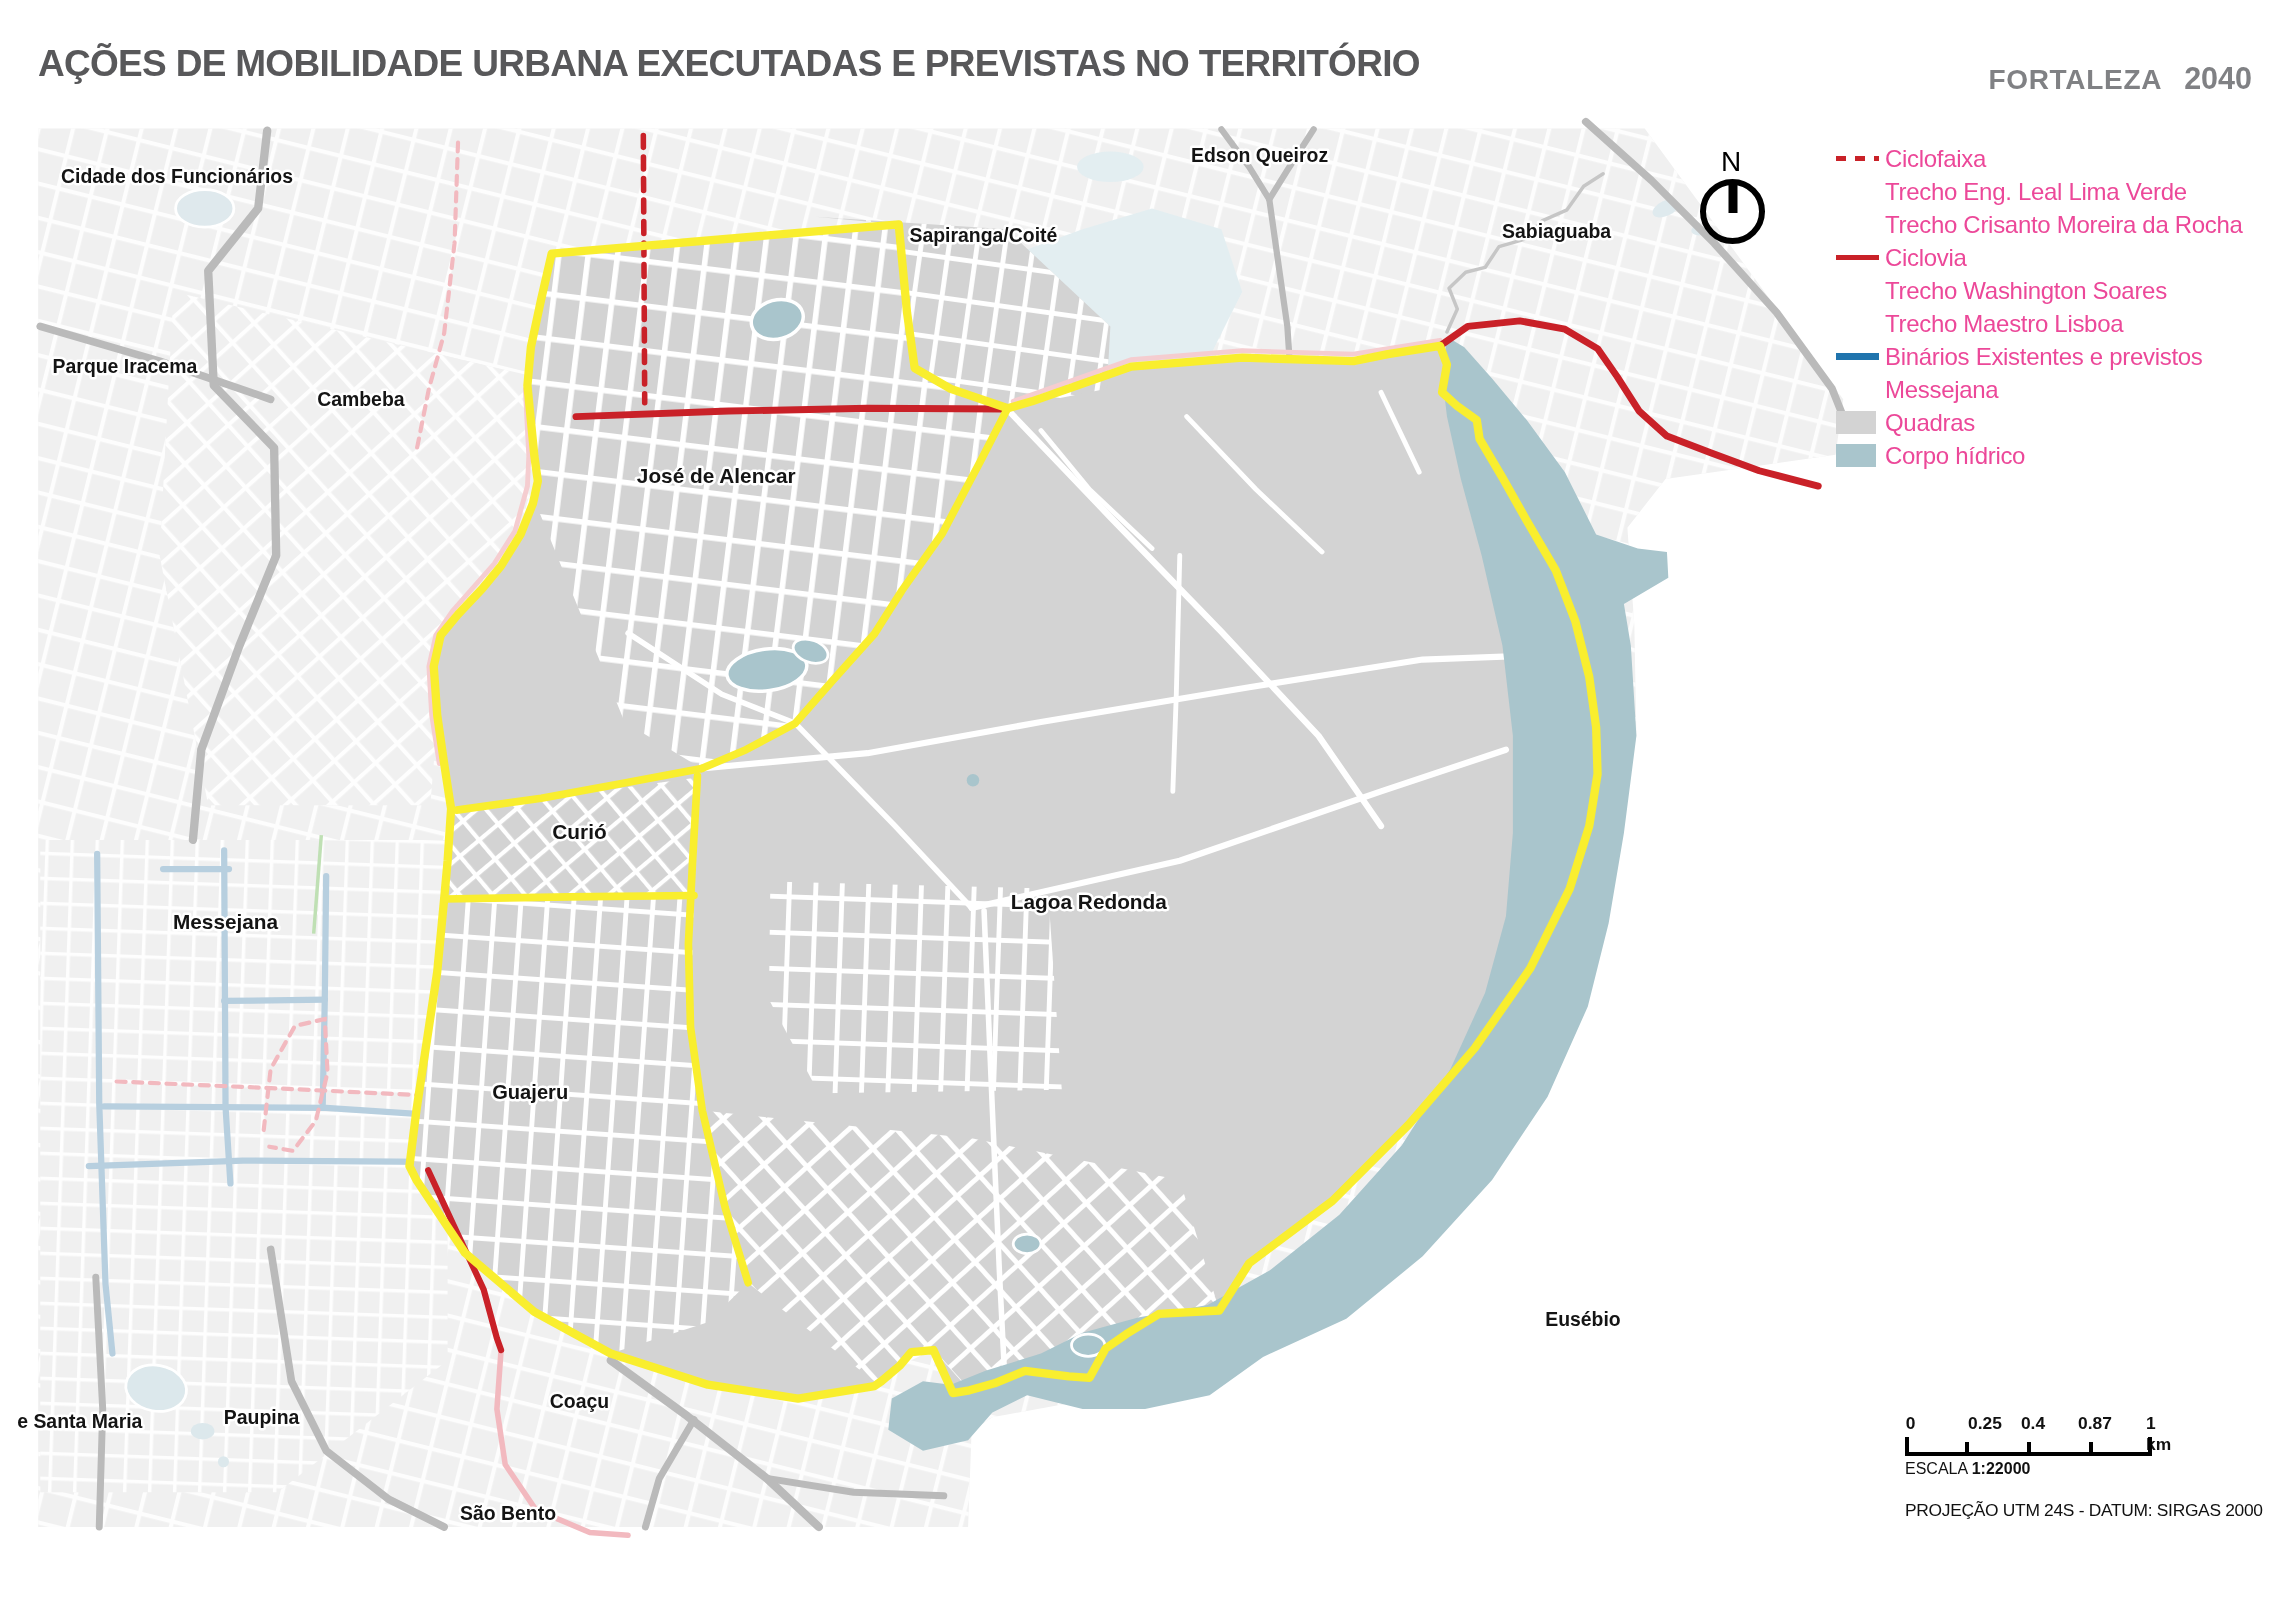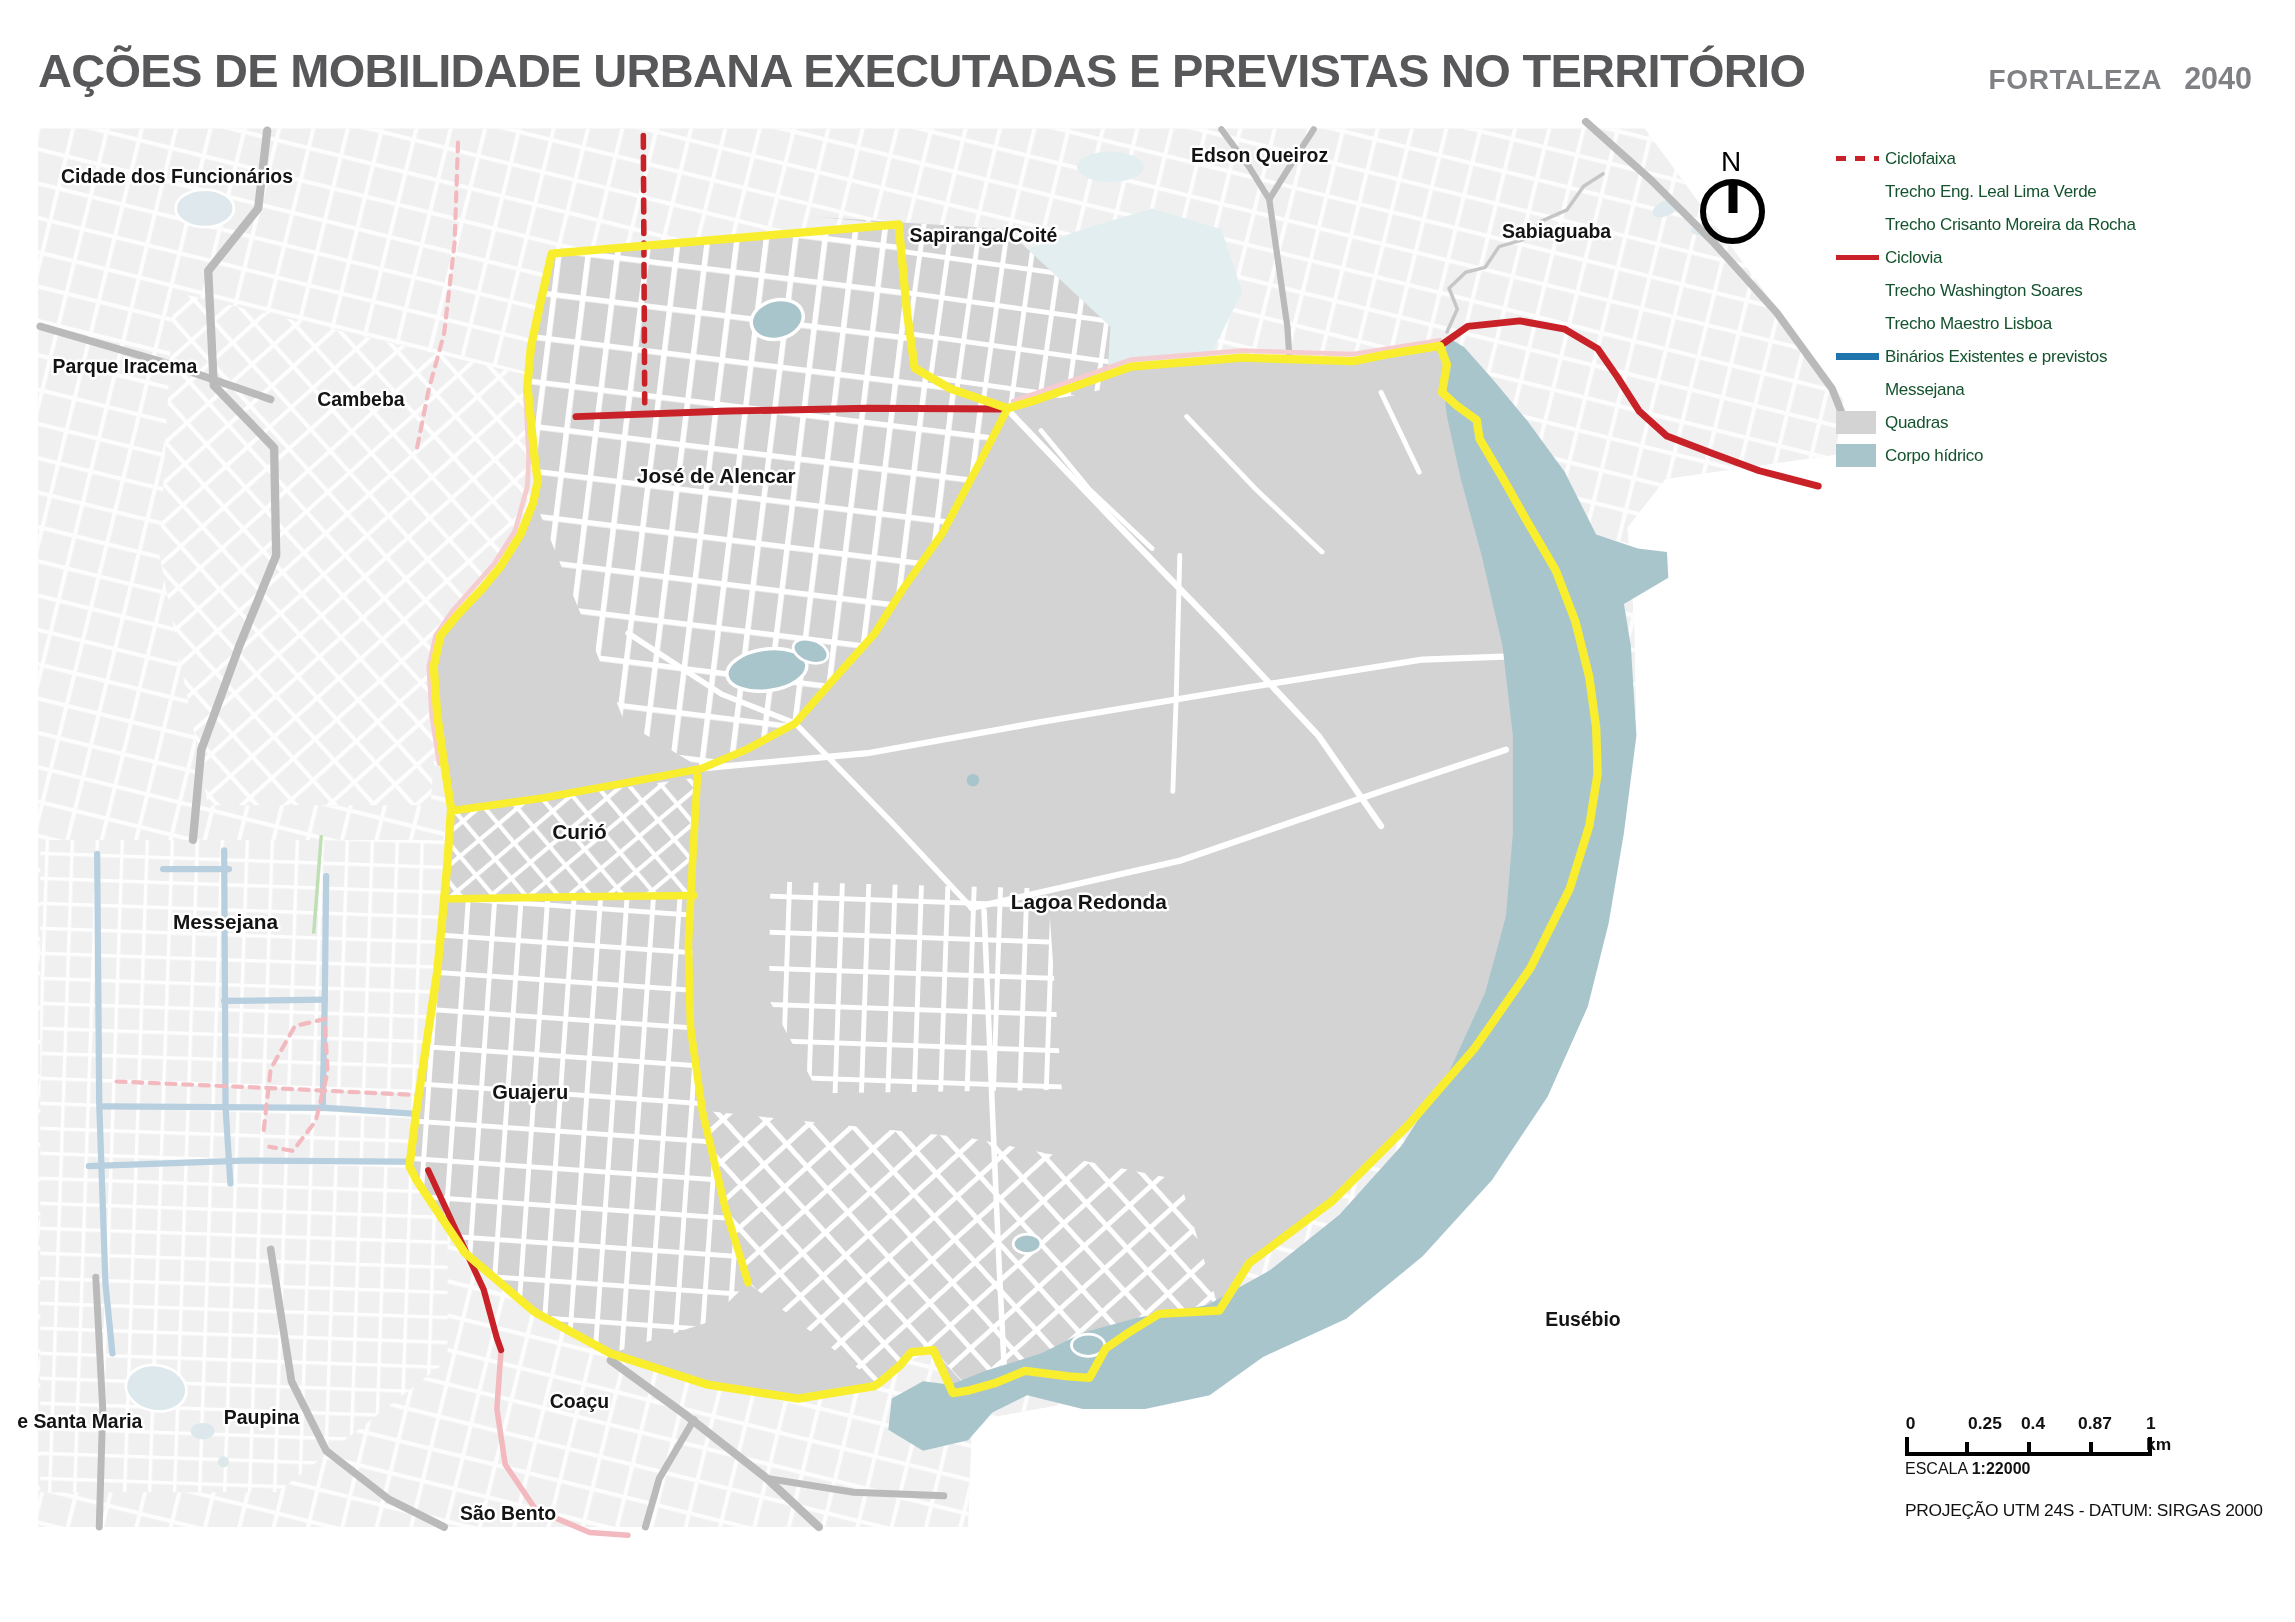--- a/index.html
+++ b/index.html
@@ -1,26 +1,26 @@
 <!DOCTYPE html>
 <html style="font-size:11px"><head>
 <meta charset="utf-8">
 <style>
   html,body{margin:0;padding:0;background:#ffffff;}
   body{width:2295px;height:1623px;position:relative;font-family:"Liberation Sans",sans-serif;overflow:hidden;}
-  .page-title{position:absolute;left:38px;top:43px;font-size:47px;font-weight:800;letter-spacing:-0.7px;color:#58585a;white-space:nowrap;}
+  .page-title{position:absolute;left:38px;top:43px;font-size:37px;font-weight:800;letter-spacing:-0.7px;color:#58585a;white-space:nowrap;}
   .brand{position:absolute;right:43px;top:61px;color:#808184;white-space:nowrap;}
   .brand .b-name{font-size:28px;font-weight:700;letter-spacing:0.7px;}
   .brand .b-year{font-size:30.5px;font-weight:800;margin-left:22px;}
   .map-svg{position:absolute;left:0;top:0;}
   
   .legend{position:absolute;left:1836px;top:142px;width:472px;}
   .lg-row{display:flex;align-items:center;height:33px;}
   .lg-marker{width:49px;flex:0 0 49px;display:flex;align-items:center;}
-  .lg-label{font-size:17px;color:#14532d;letter-spacing:-0.3px;white-space:nowrap;}
+  .lg-label{font-size:24px;color:#ec4899;letter-spacing:-0.3px;white-space:nowrap;}
   .mk-dash{width:43px;height:4.9px;background:repeating-linear-gradient(90deg,#c92128 0 10.4px,transparent 10.4px 19px);}
   .mk-solid{width:43px;height:5.6px;background:#c92128;}
   .mk-blue{width:43px;height:7px;background:#1f74ad;}
   .mk-quadras{width:40px;height:23.6px;background:#d3d3d3;}
   .mk-water{width:40px;height:23.6px;background:#a9c5cc;}
   
   .north{position:absolute;left:1700px;top:147px;width:62px;text-align:center;}
   .north .n-letter{font-size:28px;color:#000;font-weight:400;line-height:30.5px;}
   .north .n-circle{width:53px;height:53px;border:6.2px solid #000;border-radius:50%;margin:1.4px auto 0;position:relative;}
   .north .n-bar{position:absolute;left:50%;top:-1.4px;transform:translateX(-50%);width:9px;height:29px;background:#000;}

